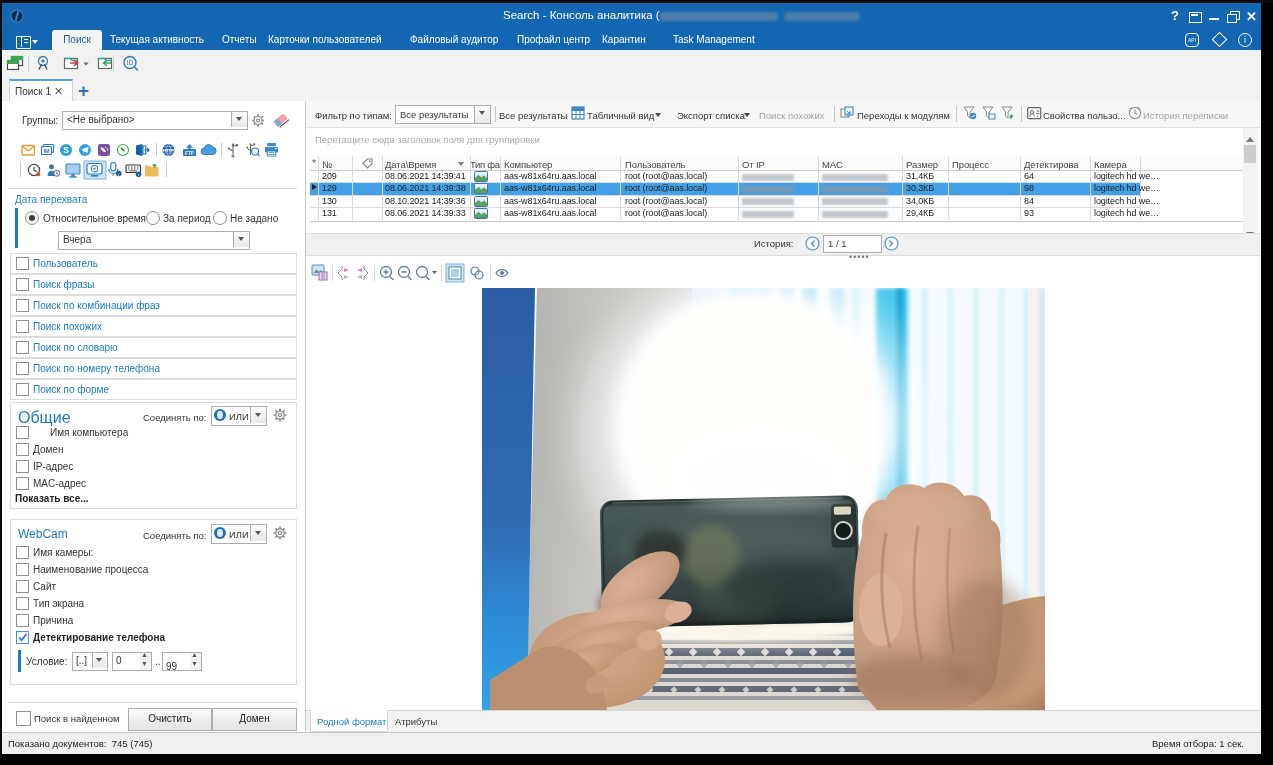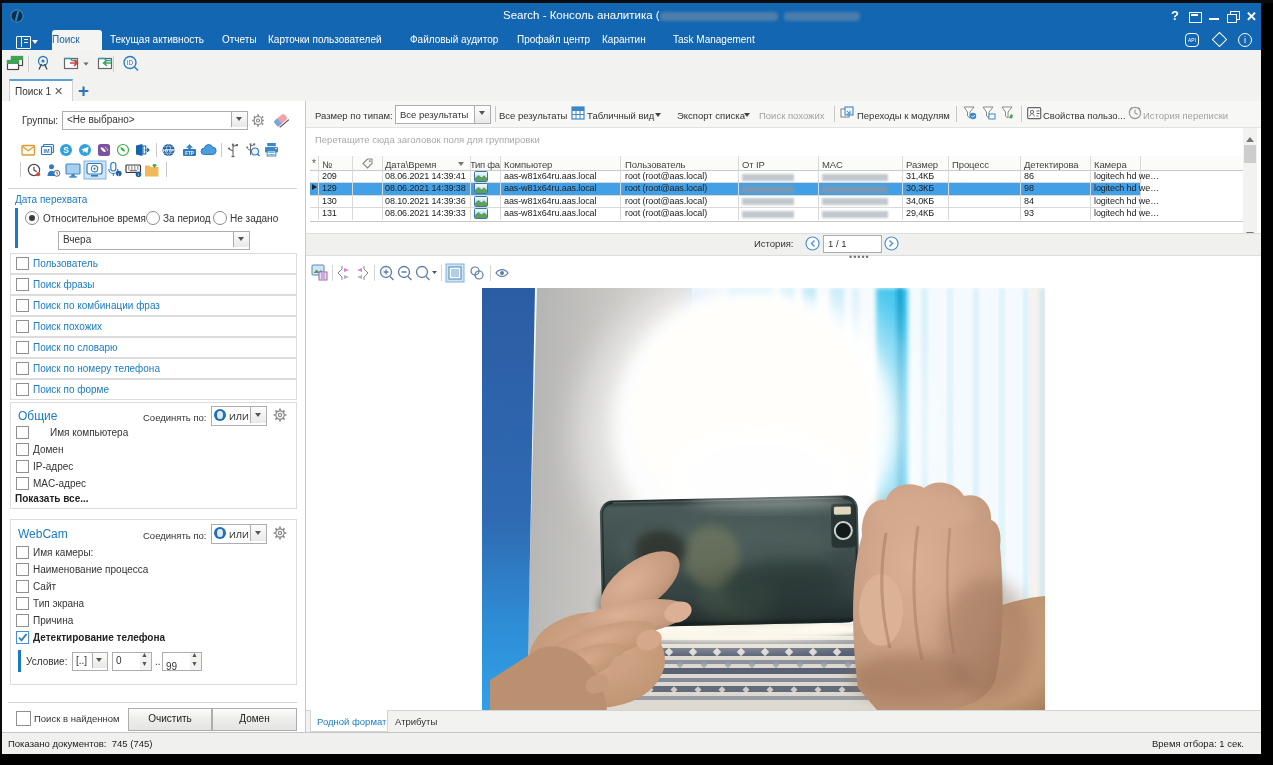--- a/index.html
+++ b/index.html
@@ -31,21 +31,21 @@
 <div class="ab" style="left:1209px;top:18px;width:10px;height:2px;background:#fff"></div>
 <div class="ab" style="left:1230px;top:11px;width:8px;height:7px;border:1.4px solid #fff"></div>
 <div class="ab" style="left:1227px;top:14px;width:8px;height:7px;border:1.4px solid #fff;background:#1366b1"></div>
 <div class="ab" style="left:1246px;top:9px;color:#fff;font-size:13px;font-weight:bold">✕</div>
 
 <div class="ab" style="left:16px;top:36px;width:13px;height:11px;border:1.4px solid #fff;border-radius:1px"></div>
 <div class="ab" style="left:21px;top:36px;width:1.4px;height:11px;background:#fff"></div>
 <div class="ab" style="left:24px;top:39px;width:4px;height:1.4px;background:#fff"></div>
 <div class="ab" style="left:24px;top:42px;width:4px;height:1.4px;background:#fff"></div>
 <div class="ab" style="left:32px;top:40px;width:0;height:0;border:3px solid transparent;border-top:4px solid #fff"></div>
-<div class="ab" style="left:52px;top:30px;width:50px;height:20px;background:#f4f4f2;border-radius:3px 3px 0 0;text-align:left;line-height:20px;color:#1b5e9e;font-size:10px">Поиск</div>
+<div class="ab" style="left:52px;top:30px;width:50px;height:20px;background:#f4f4f2;border-radius:3px 3px 0 0;text-align:center;line-height:20px;color:#1b5e9e;font-size:10px">Поиск</div>
 <div class="ab" style="left:110px;top:34px;color:#fff;font-size:10px">Текущая активность</div>
 <div class="ab" style="left:222px;top:34px;color:#fff;font-size:10px">Отчеты</div>
 <div class="ab" style="left:268px;top:34px;color:#fff;font-size:10px">Карточки пользователей</div>
 <div class="ab" style="left:410px;top:34px;color:#fff;font-size:10px">Файловый аудитор</div>
 <div class="ab" style="left:517px;top:34px;color:#fff;font-size:10px">Профайл центр</div>
 <div class="ab" style="left:602px;top:34px;color:#fff;font-size:10px">Карантин</div>
 <div class="ab" style="left:673px;top:34px;color:#fff;font-size:10px">Task Management</div>
 
 <div class="ab" style="left:1185px;top:33px;width:12px;height:12px;border:1.3px solid #fff;border-radius:4px;color:#fff;font-size:5px;text-align:center;line-height:12px">API</div>
 <div class="ab" style="left:1214px;top:34px;width:9px;height:9px;border:1.3px solid #fff;transform:rotate(45deg)"></div>
@@ -261,21 +261,21 @@
 <div class="cbx" style="left:16px;top:341px"></div>
 <div class="ab blue" style="left:33px;top:342px">Поиск по словарю</div>
 <div class="ab" style="left:10px;top:358px;width:285px;height:19px;border:1px solid #dcdcdc"></div>
 <div class="cbx" style="left:16px;top:362px"></div>
 <div class="ab blue" style="left:33px;top:363px">Поиск по номеру телефона</div>
 <div class="ab" style="left:10px;top:379px;width:285px;height:19px;border:1px solid #dcdcdc"></div>
 <div class="cbx" style="left:16px;top:383px"></div>
 <div class="ab blue" style="left:33px;top:384px">Поиск по форме</div>
 
 <div class="ab" style="left:10px;top:402px;width:285px;height:105px;border:1px solid #dcdcdc"></div>
-<div class="ab blue" style="left:18px;top:409px;font-size:12px">Общие</div>
+<div class="ab blue" style="left:18px;top:409px;font-size:16px">Общие</div>
 <div class="ab f95" style="left:143px;top:412px">Соединять по:</div>
 <div class="combo" style="left:211px;top:406px;width:54px;height:18px">
   <div class="ab" style="left:2px;top:2px;width:12px;height:12px;border-radius:50%;background:#1d6fb8"></div>
   <div class="ab" style="left:5px;top:4px;width:6px;height:8px;border-radius:50% / 60%;background:#fff;opacity:.85"></div>
   <div class="ab f95" style="left:17px;top:4px;color:#333">ИЛИ</div>
   <div class="ab" style="right:0;top:0;width:15px;height:16px;border-left:1px solid #abadb3;background:linear-gradient(#fdfdfd,#e8e8e6)">
       <div class="ab" style="left:3.5px;top:5.5px;width:0;height:0;border:3.5px solid transparent;border-top:4px solid #555"></div>
     </div>
 </div>
 <svg class="ab" style="left:272px;top:407px" width="16" height="16" viewBox="0 0 16 16">
@@ -357,21 +357,21 @@
 
 <div class="ab" style="left:8px;top:702px;width:289px;height:1px;background:#d4d4d4"></div>
 <div class="ab" style="left:16px;top:711px;width:13px;height:13px;border:1px solid #909090;background:#fff"></div>
 <div class="ab f95" style="left:34px;top:713px">Поиск в найденном</div>
 <div class="btn" style="left:128px;top:708px;width:82px;height:21px;line-height:20px">Очистить</div>
 <div class="btn" style="left:212px;top:708px;width:83px;height:21px;line-height:20px">Домен</div>
 
 <div class="ab" style="left:306px;top:101px;width:955px;height:631px;background:#fff"></div>
 
 <div class="ab" style="left:306px;top:101px;width:955px;height:26px;background:#f7f7f5;border-bottom:1px solid #e2e2e0"></div>
-<div class="ab f95" style="left:315px;top:110px">Размер по типам:</div>
+<div class="ab f95" style="left:315px;top:110px">Фильтр по типам:</div>
 <div class="combo" style="left:395px;top:105px;width:79px;height:17px">
     <div class="ab f95" style="left:4px;top:3px">Все результаты</div>
   </div>
 <div class="combo" style="left:474px;top:105px;width:15px;height:17px;background:linear-gradient(#fdfdfd,#e8e8e6)">
     <div class="ab" style="left:4px;top:5px;width:0;height:0;border:3.5px solid transparent;border-top:4.5px solid #555"></div>
   </div>
 <div class="ab sep" style="left:495px;top:106px"></div>
 <div class="ab f95" style="left:499px;top:110px">Все результаты</div>
 <svg class="ab" style="left:571px;top:106px" width="14" height="14" viewBox="0 0 14 14">
     <rect x="1" y="1" width="12" height="12" fill="#fff" stroke="#3b87c8" stroke-width="1.2"></rect>
@@ -501,21 +501,21 @@
 <div class="ab" style="left:742px;top:198px;width:52px;height:7px;background:#9aa4ac;opacity:.6;filter:blur(1px)"></div>
 <div class="ab" style="left:742px;top:211px;width:52px;height:7px;background:#9aa4ac;opacity:.6;filter:blur(1px)"></div>
 <div class="ab" style="left:822px;top:174px;width:66px;height:7px;background:#9aa4ac;opacity:.6;filter:blur(1px)"></div>
 <div class="ab" style="left:822px;top:186px;width:66px;height:7px;background:#8a98a4;opacity:.7;filter:blur(1px)"></div>
 <div class="ab" style="left:822px;top:198px;width:66px;height:7px;background:#9aa4ac;opacity:.6;filter:blur(1px)"></div>
 <div class="ab" style="left:822px;top:211px;width:66px;height:7px;background:#9aa4ac;opacity:.6;filter:blur(1px)"></div>
 <div class="ab g9" style="left:906px;top:171px;color:#222">31,4КБ</div>
 <div class="ab g9" style="left:906px;top:183px;color:#222">30,3КБ</div>
 <div class="ab g9" style="left:906px;top:196px;color:#222">34,0КБ</div>
 <div class="ab g9" style="left:906px;top:208px;color:#222">29,4КБ</div>
-<div class="ab g9" style="left:1024px;top:171px;color:#222">86</div>
+<div class="ab g9" style="left:1024px;top:171px;color:#222">64</div>
 <div class="ab g9" style="left:1024px;top:183px;color:#222">98</div>
 <div class="ab g9" style="left:1024px;top:196px;color:#222">84</div>
 <div class="ab g9" style="left:1024px;top:208px;color:#222">93</div>
 <div class="ab g9" style="left:1094px;top:171px;color:#222">logitech hd we…</div>
 <div class="ab g9" style="left:1094px;top:183px;color:#222">logitech hd we…</div>
 <div class="ab g9" style="left:1094px;top:196px;color:#222">logitech hd we…</div>
 <div class="ab g9" style="left:1094px;top:208px;color:#222">logitech hd we…</div>
 
 <div class="ab" style="left:1243px;top:128px;width:14px;height:114px;background:#f2f2f0"></div>
 <div class="ab" style="left:1246px;top:133px;width:0;height:0;border:4px solid transparent;border-bottom:5px solid #777"></div>

